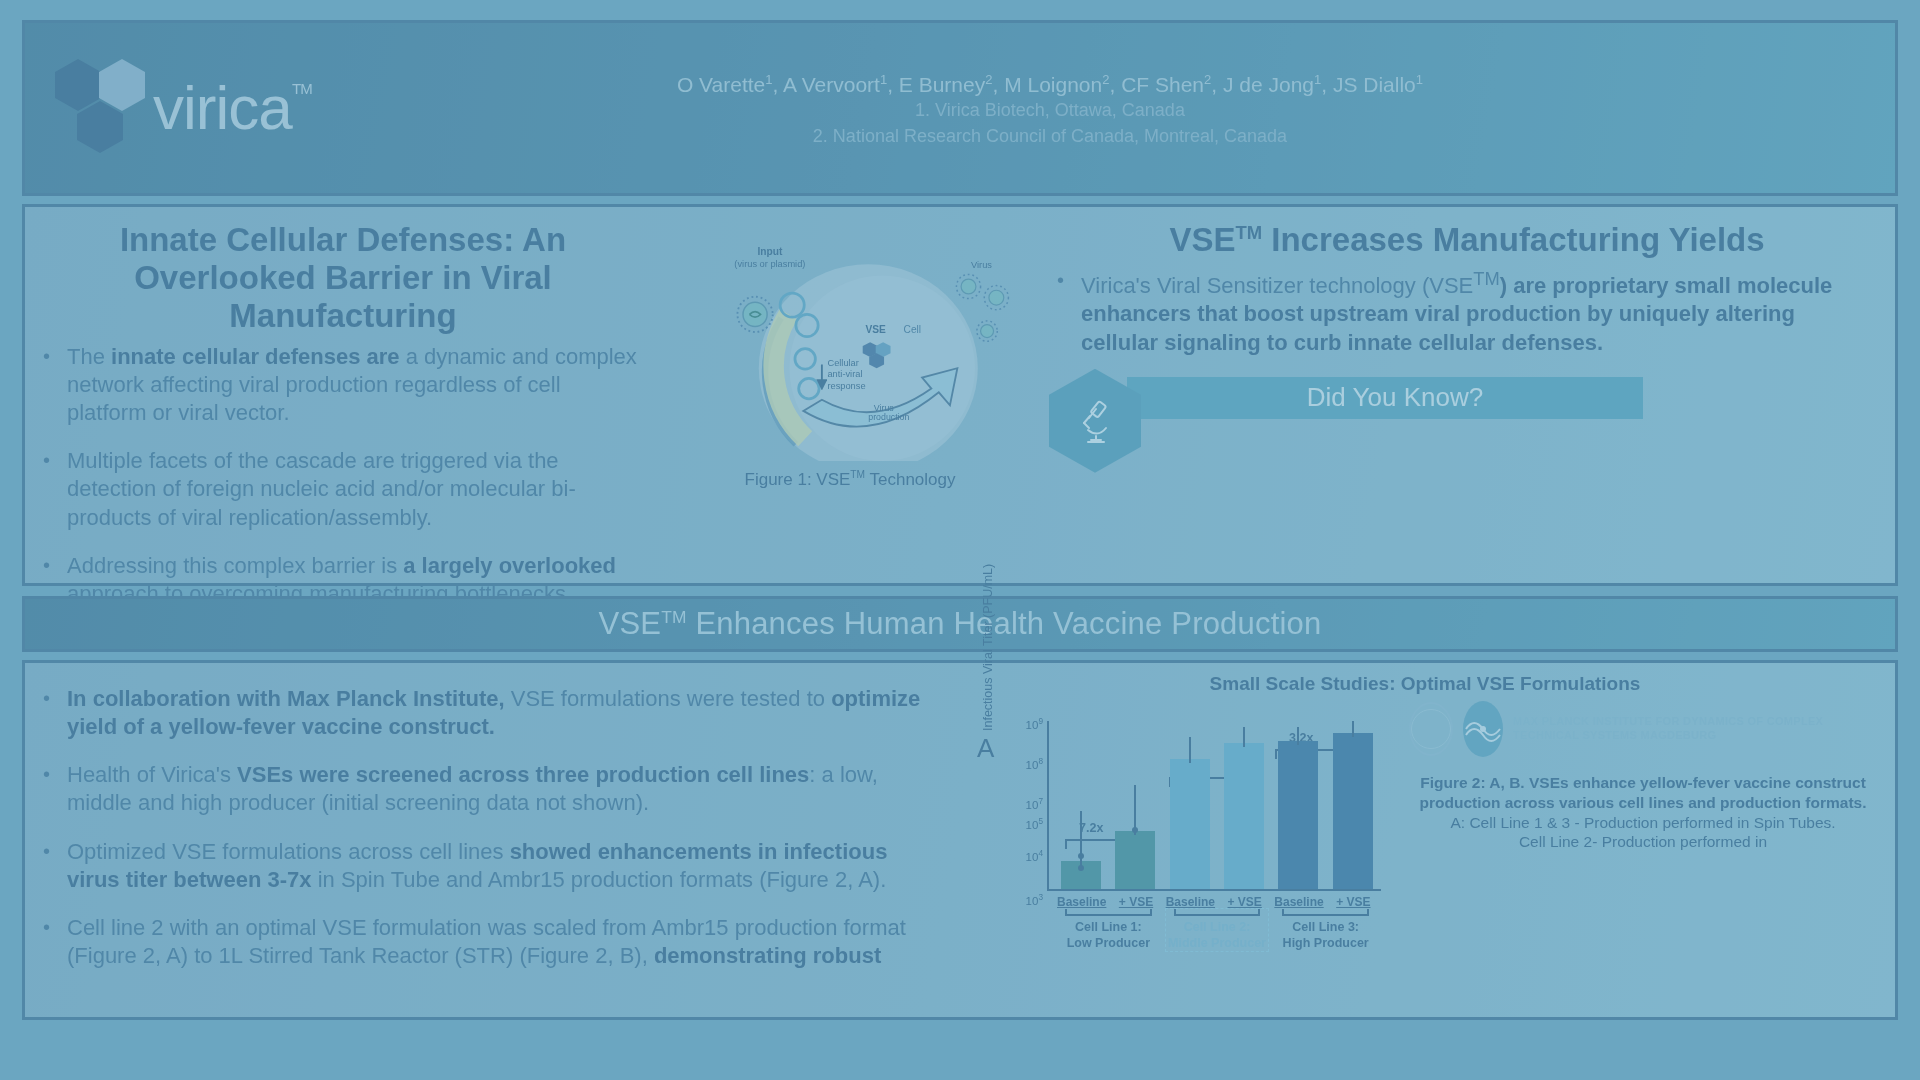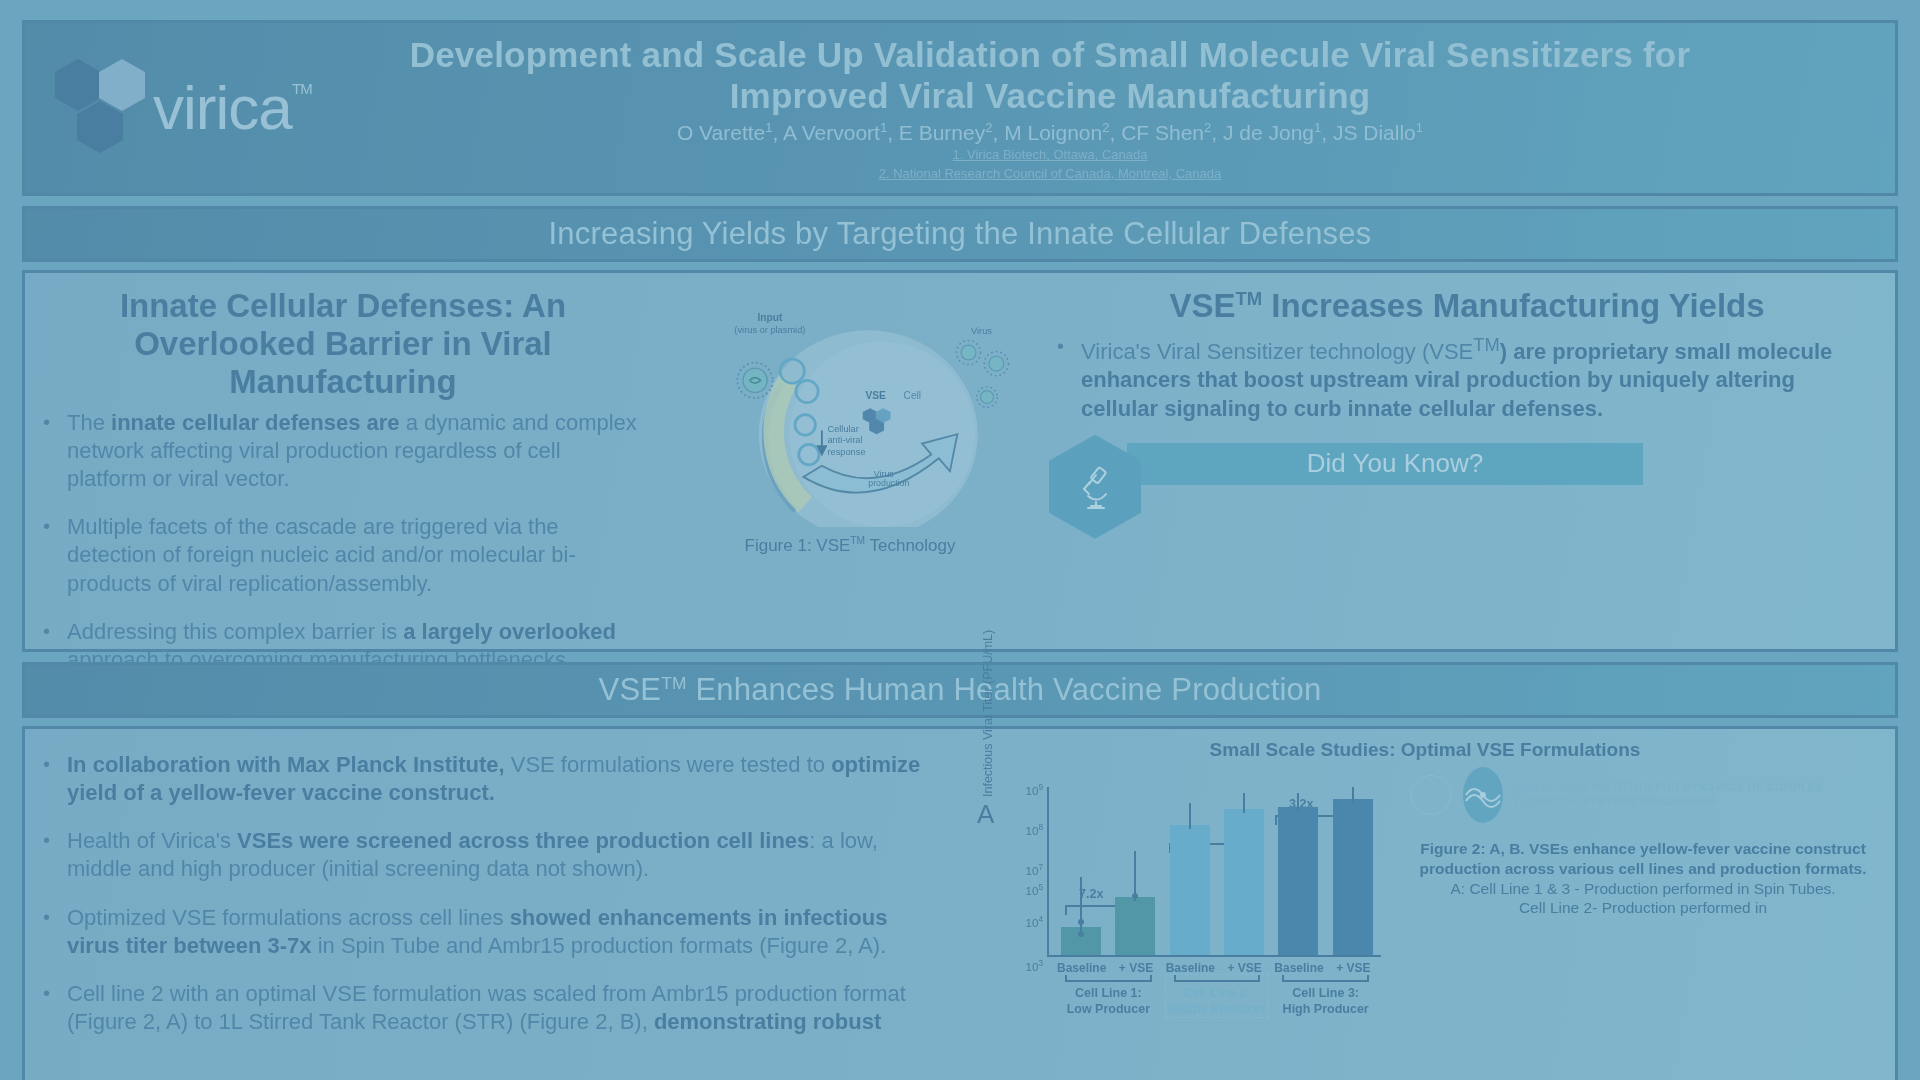--- a/index.html
+++ b/index.html
@@ -81,25 +81,24 @@
     letter-spacing: .2px;
   }
   #authors {
     margin-top: 4px;
     font-size: 21px;
     color: #a9cbda;
     font-weight: 400;
   }
   #authors sup { font-size: .62em; }
   .affil {
-    font-size: 13px;
+    font-size: 18px;
     color: #89b4c9;
     line-height: 1.35;
     margin-top: 1px;
-    text-decoration: underline;
   }
 
   
   .section-bar {
     margin-top: 10px;
     height: 56px;
     display: flex;
     align-items: center;
     justify-content: center;
   }
@@ -272,21 +271,21 @@
     position: absolute;
     border: 2px solid #2f6085;
     border-bottom: none;
   }
   #xlabels {
     position: absolute; left: 10px; right: 0; top: 174px;
     display: flex; gap: 6px;
   }
   #xlabels div {
     flex: 1; text-align: center;
-    font-size: 12px; font-weight: 600; color: #2f6085;
+    font-size: 12px; font-weight: 600; color: #2f6085; text-decoration: underline;
   }
   #group-labels {
     position: absolute; left: 10px; right: 0; top: 188px;
     display: flex; gap: 6px;
   }
   .grp { flex: 1; text-align: center; }
   .grp .gbracket {
     height: 7px; margin: 0 8px 4px 8px;
     border: 2px solid #2f6085; border-top: none;
   }
@@ -334,30 +333,26 @@
         <div class="hex b"></div>
         <div class="hex c"></div>
       </div>
       <div id="wordmark">
         <span>virica</span>
         <span class="tm">TM</span>
       </div>
     </div>
 
     <div id="title-block">
-      <div id="poster-title">Development and Scale Up Validation of Small Molecule Viral Sensitizers for Improved Viral Vaccine Manufacturing</div>
       <div id="authors">O Varette<sup>1</sup>, A Vervoort<sup>1</sup>, E Burney<sup>2</sup>, M Loignon<sup>2</sup>, CF Shen<sup>2</sup>, J de Jong<sup>1</sup>, JS Diallo<sup>1</sup></div>
       <div class="affil">1. Virica Biotech, Ottawa, Canada</div>
       <div class="affil">2. National Research Council of Canada, Montreal, Canada</div>
     </div>
   </div>
 
-  <div class="section-bar band">
-    <h2>Increasing Yields by Targeting the Innate Cellular Defenses</h2>
-  </div>
 
   <div class="panel" id="panel-1">
 
     <div class="col" id="p1-left">
       <h3 class="subhead">Innate Cellular Defenses: An Overlooked Barrier in Viral Manufacturing</h3>
       <ul class="bullets">
         <li>
           <span class="dot">•</span>
           <span><span>The </span><b>innate cellular defenses are</b><span> a dynamic and complex network affecting viral production regardless of cell platform or viral vector.</span></span>
         </li>

